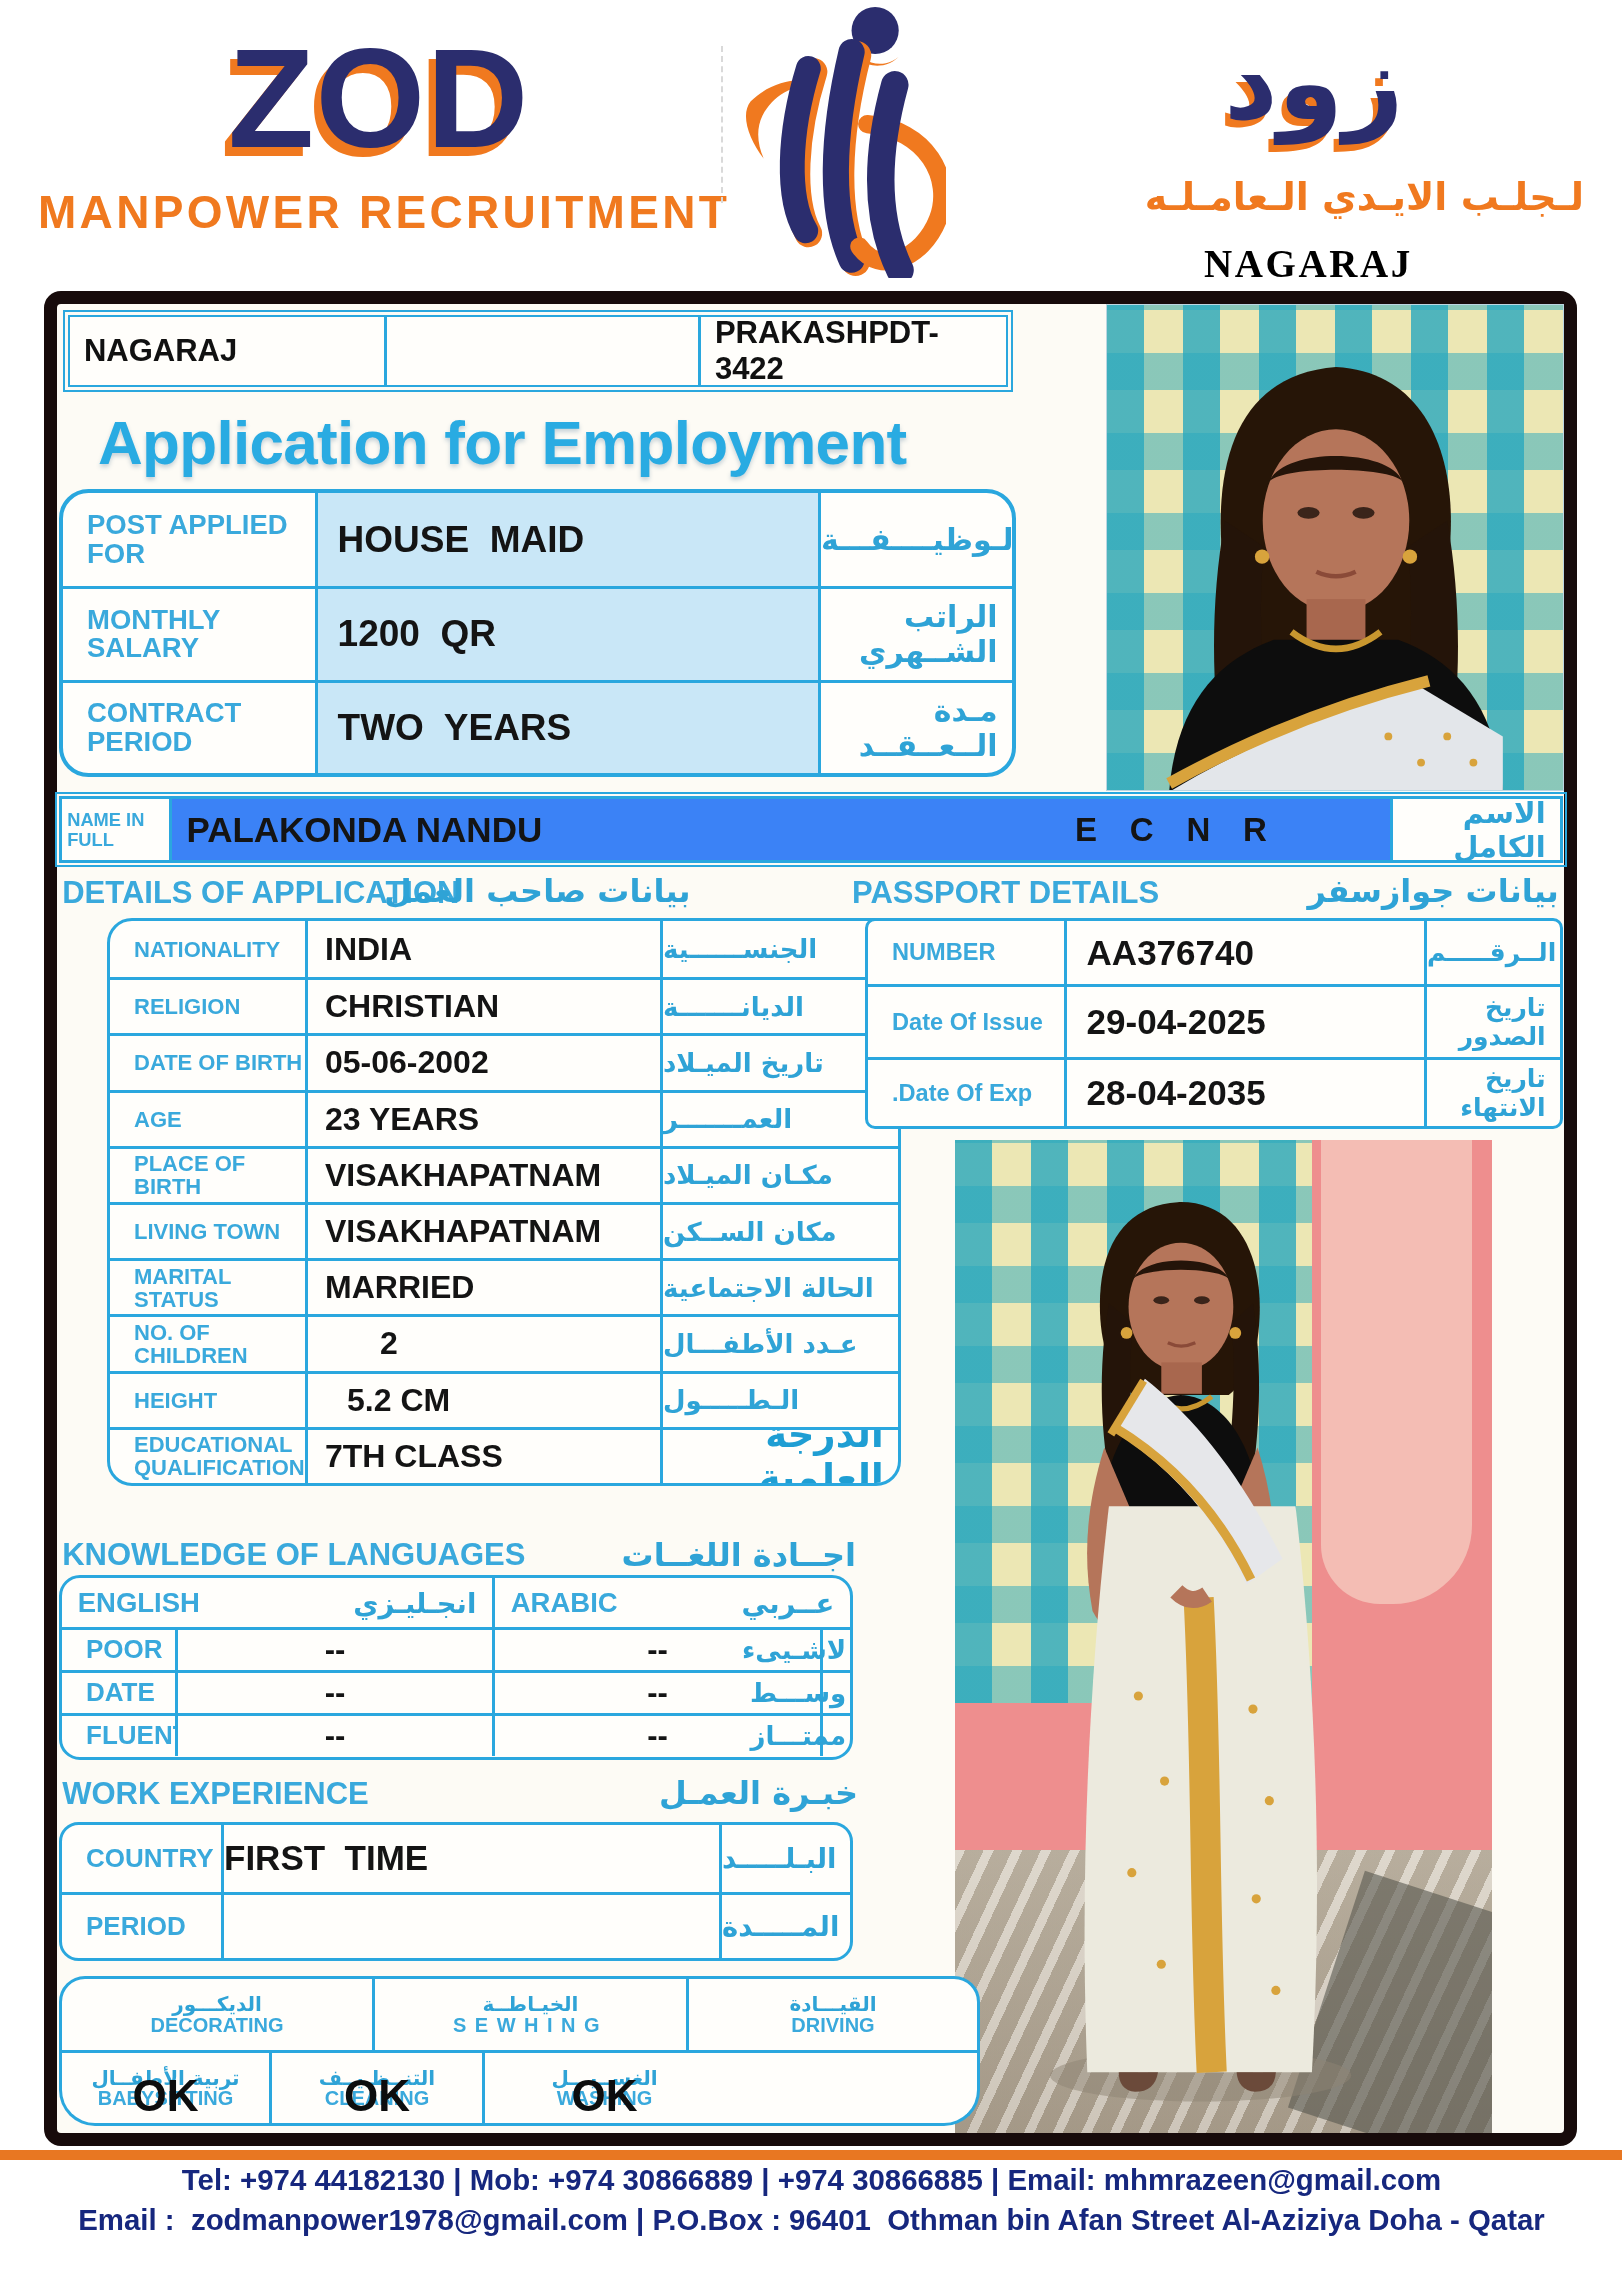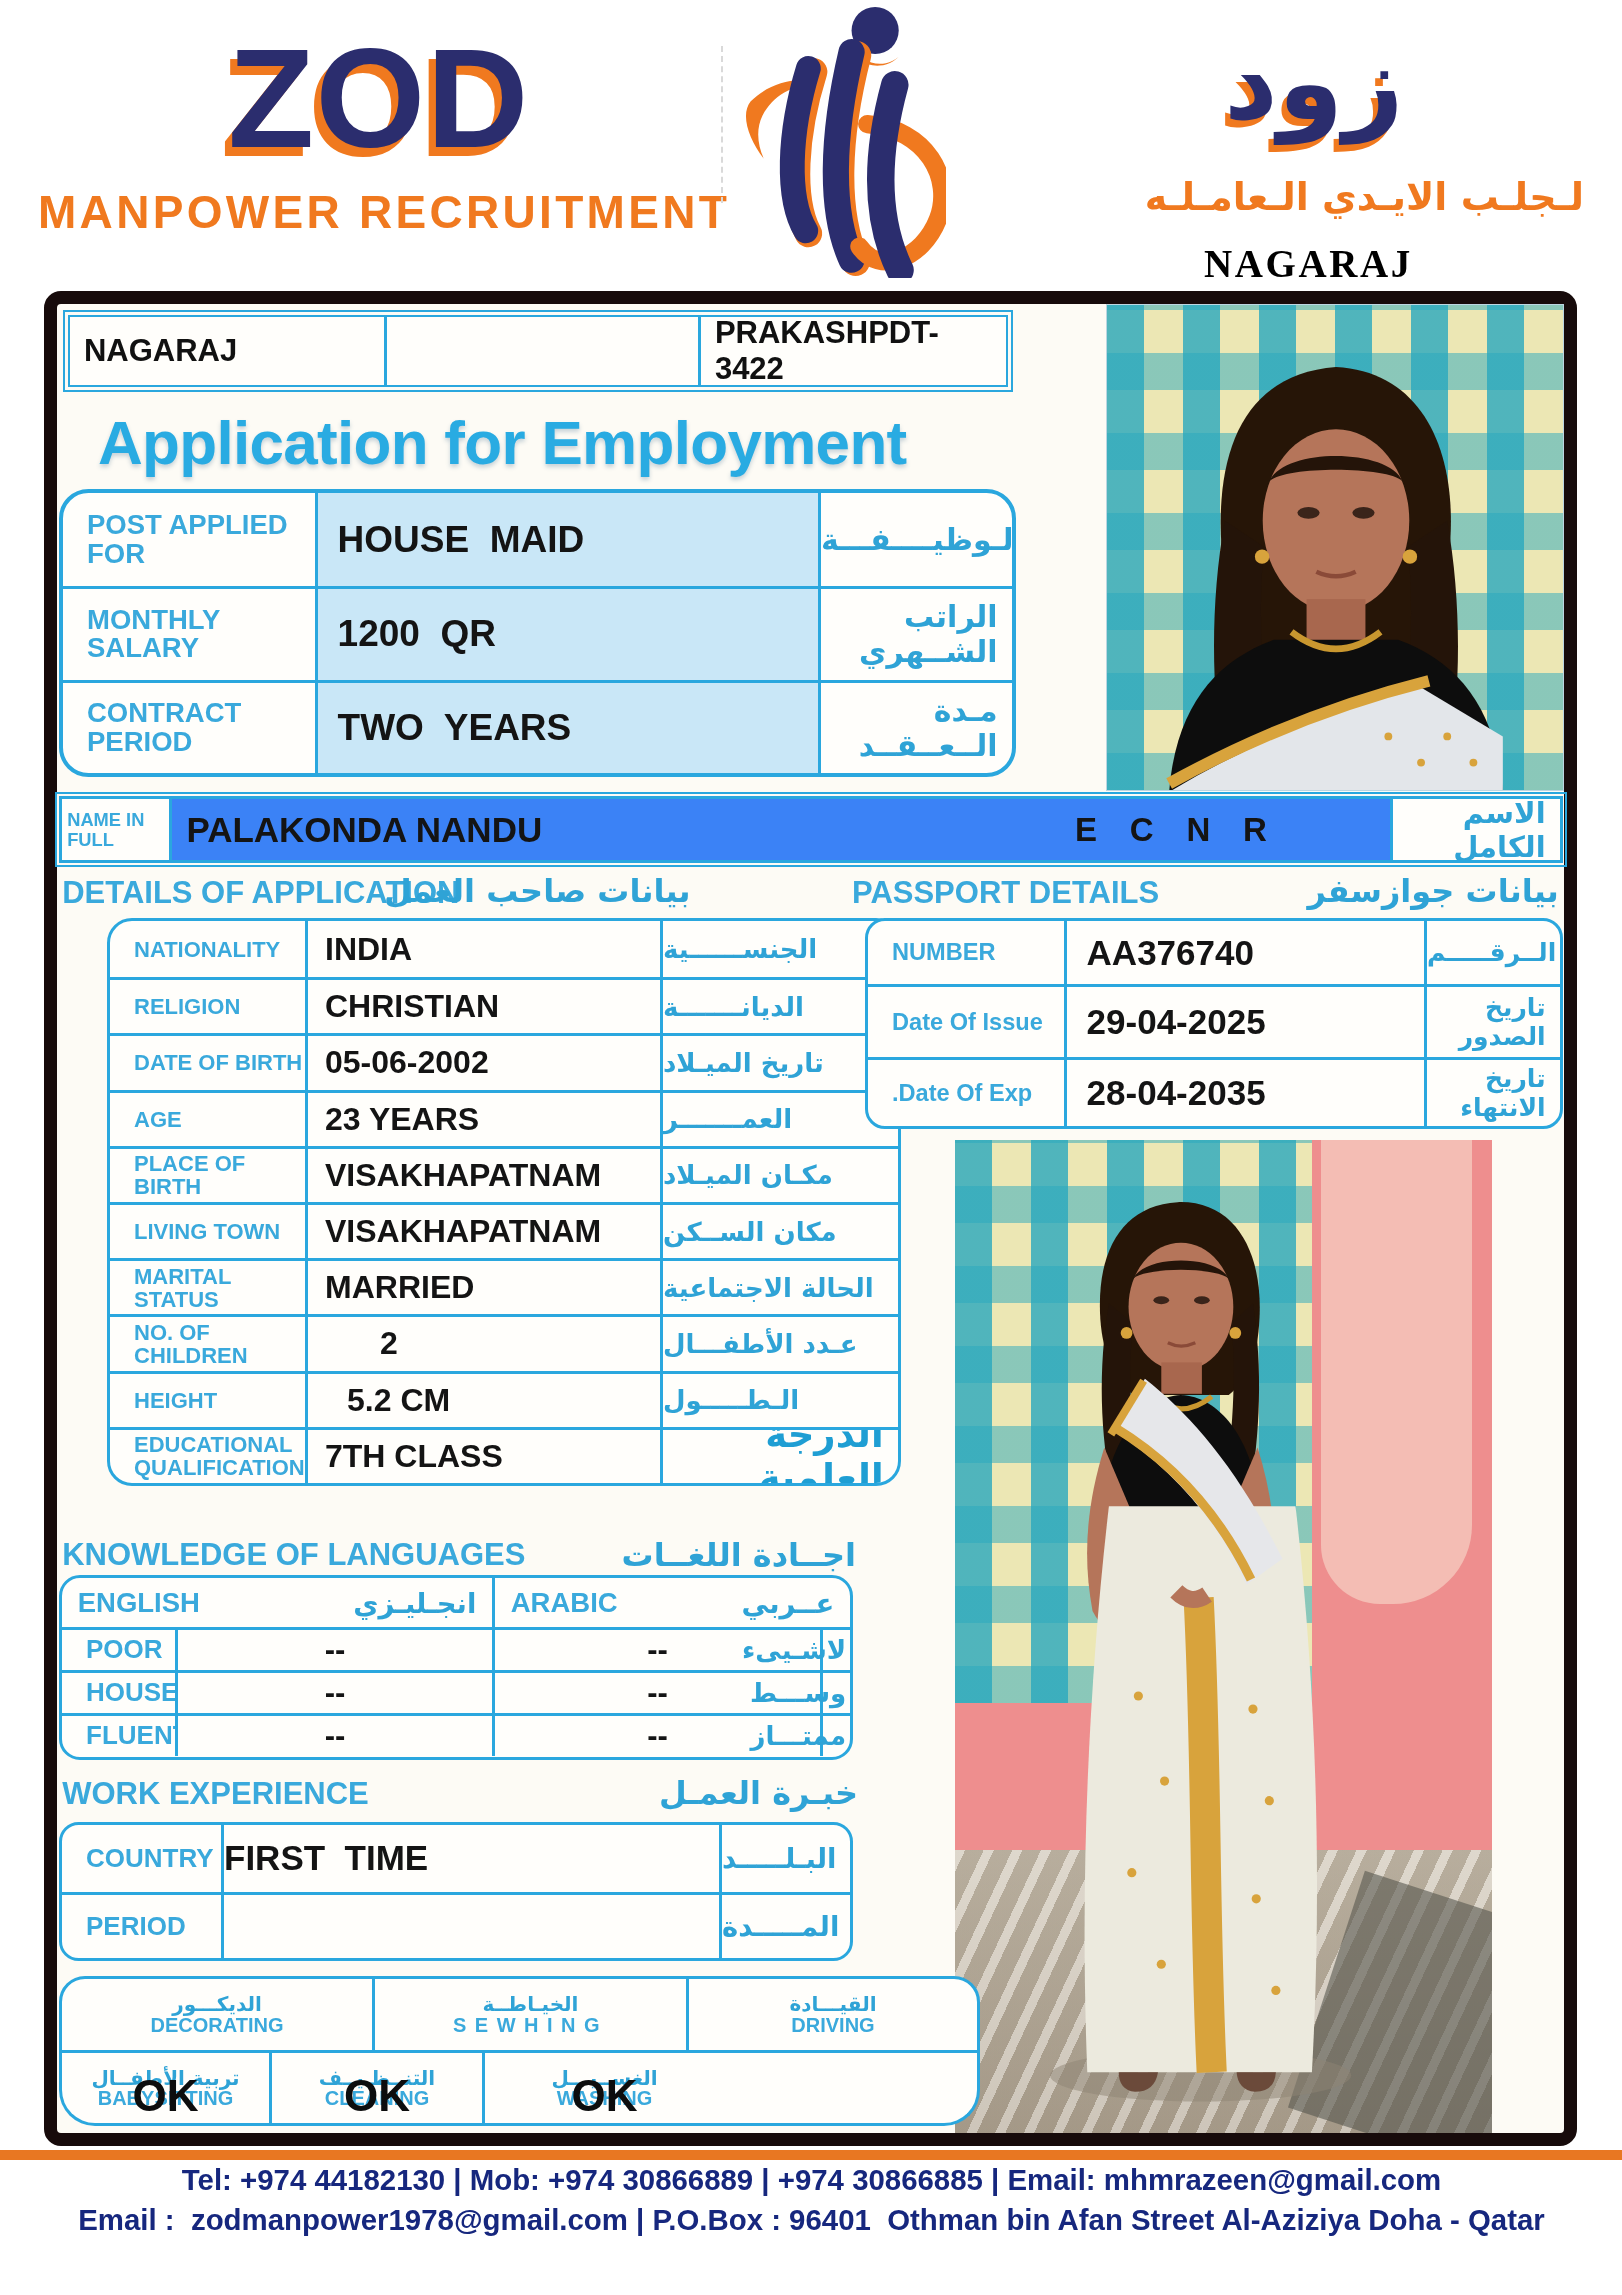--- a/index.html
+++ b/index.html
@@ -70,21 +70,21 @@
                  grid-template-columns:195px 358px 1fr;
                  grid-template-rows:repeat(10,1fr);
                  border:3.3px solid #2aa7de;border-radius:25px;overflow:hidden;background:#fffefb;box-sizing:border-box;margin-left:48px;}
   .details-table .lab{font-size:22px;}
   .details-table .val{font-size:32px;padding-left:17px;}
   .details-table .arc{font-size:26px;}
   .arc-big{font-size:37px !important;color:#1f9ed3;}
 
   .passport-table{left:808px;top:614px;width:698px;height:211px;display:grid;
                   grid-template-columns:196px 363px 1fr;grid-template-rows:63px 73px 1fr;
-                  border:3.3px solid #2aa7de;border-radius:20px;overflow:hidden;background:#fffefb;box-sizing:border-box;}
+                  border:3.3px solid #2aa7de;border-radius:10px;overflow:hidden;background:#fffefb;box-sizing:border-box;}
   .passport-table .lab{font-size:23.6px;}
   .passport-table .val{font-size:35px;padding-left:19.6px;}
   .passport-table .arc{font-size:25px;}
 
   .photo2{left:898px;top:836px;width:537px;height:993px;overflow:hidden;background:#ee8e8e;}
   .photo2 .curtain{position:absolute;left:0;top:0;width:357px;height:563px;}
   .photo2 .cloth{position:absolute;left:366px;top:-19.6px;width:151px;height:484px;background:#f4bdb4;
                  border-radius:0 0 79px 59px;}
   .photo2 .floor{position:absolute;left:0;top:710px;width:537px;height:283px;
                  background:linear-gradient(#cdc3b2,#b3a795);}
@@ -366,21 +366,21 @@
           </div>
         </div>
         <div class="lang-body">
           <div class="cell lab bt">POOR</div>
           <div class="cell dash bl bt">--</div>
           <div class="cell dash bl bt">--</div>
           <div class="cell bl bt lang-arlab">
               <span>لاشـيىء</span>
             </div>
 
-          <div class="cell lab bt">HOUSE</div>
+          <div class="cell lab bt">DATE</div>
           <div class="cell dash bl bt">--</div>
           <div class="cell dash bl bt">--</div>
           <div class="cell bl bt lang-arlab">
               <span>وســـط</span>
             </div>
 
           <div class="cell lab bt">FLUENT</div>
           <div class="cell dash bl bt">--</div>
           <div class="cell dash bl bt">--</div>
           <div class="cell bl bt lang-arlab">

